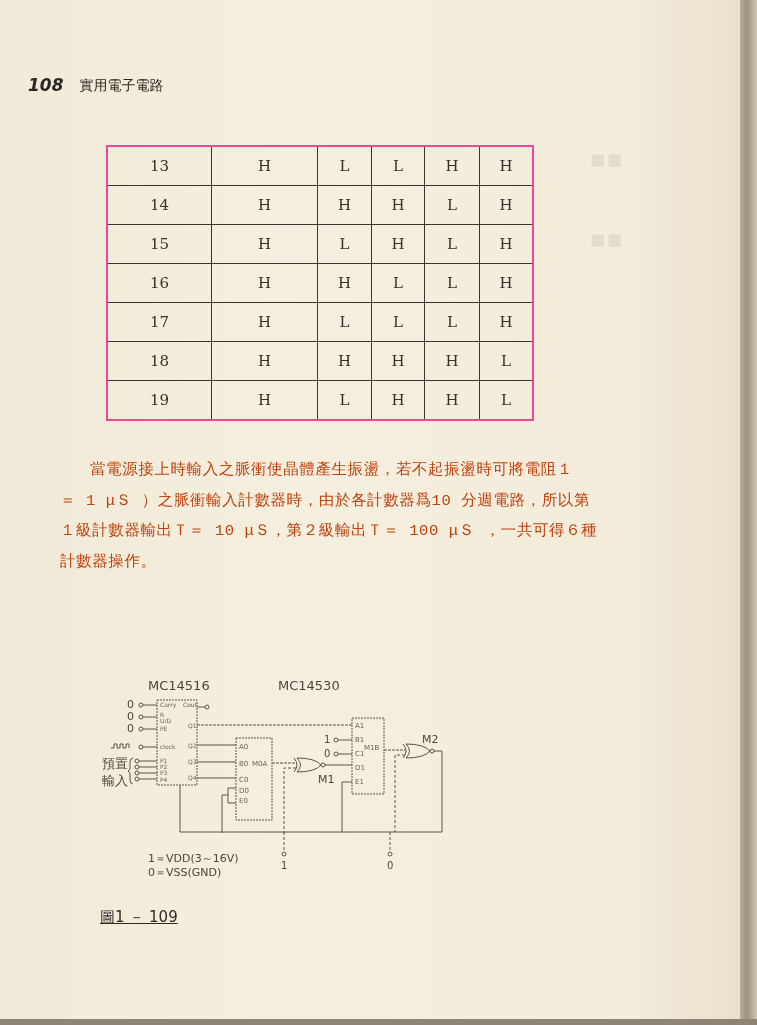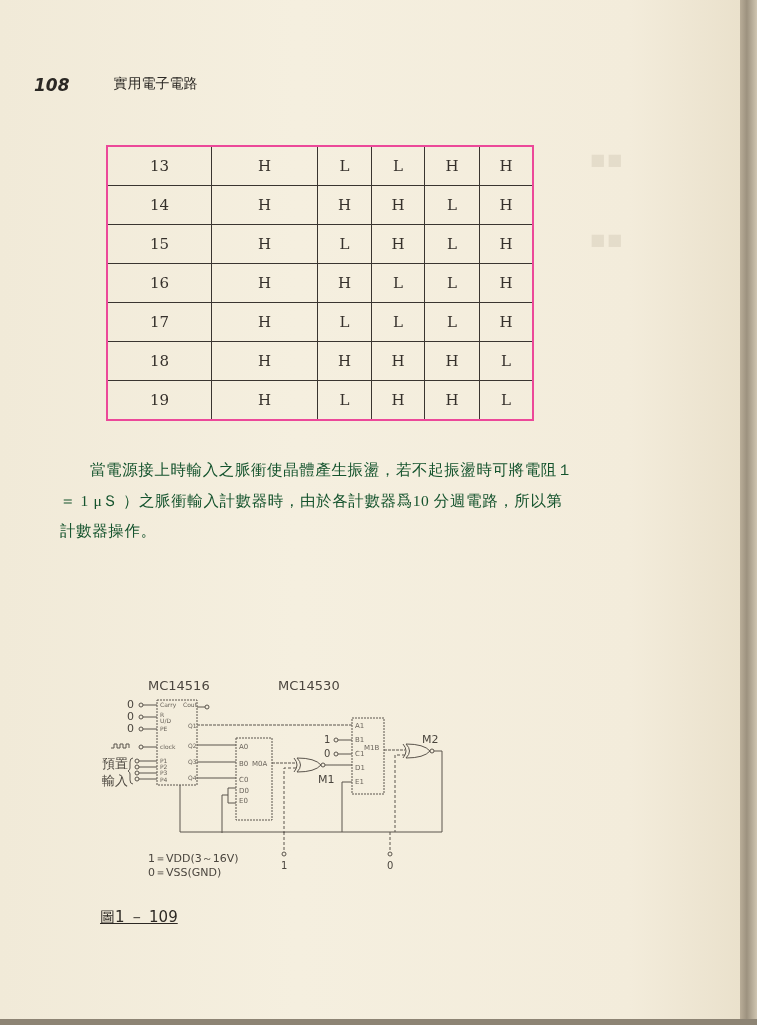--- a/index.html
+++ b/index.html
@@ -19,48 +19,48 @@
   }
   .bottom-edge {
     position: absolute; left: 0; top: 1019px; width: 757px; height: 6px;
     background: #8d8474;
   }
   .bleed {
     position: absolute; color: #d9d0bd; font-family: "DejaVu Sans", sans-serif;
     font-size: 16px; font-weight: bold; letter-spacing: 2px; opacity: 0.55;
   }
   .header {
-    position: absolute; left: 34px; top: 75px; display: flex; align-items: flex-start;
+    position: absolute; left: 28px; top: 75px; display: flex; align-items: flex-end;
   }
   .page-number {
     font-family: "DejaVu Sans", sans-serif; font-weight: bold; font-style: italic;
     font-size: 17px; color: #2b2824; margin-right: 16px;
   }
   .book-title {
-    font-family: "DejaVu Sans", sans-serif; font-size: 14px; color: #2b2824; margin-left: 28px;
+    font-family: "DejaVu Sans", sans-serif; font-size: 14px; color: #2b2824;
   }
   table.truth {
     position: absolute; left: 106px; top: 145px;
     border-collapse: collapse; border: 2px solid #ec4899;
   }
   table.truth td {
     border: 1.5px solid #3a3530; height: 38px; padding: 0;
     text-align: center; font-size: 15px; color: #35302b;
     font-family: "DejaVu Serif", serif;
   }
   td.c0 { width: 103px; font-size: 16px; }
   td.c1 { width: 105px; }
   td.c2 { width: 53px; }
   td.c3 { width: 52px; }
   td.c4 { width: 54px; }
   td.c5 { width: 52px; }
   .para {
     position: absolute; left: 60px; top: 455px; width: 600px;
-    font-family: Liberation Serif, serif; font-size: 15.5px; line-height: 30.5px;
-    color: #14532d; letter-spacing: 0.6px;
+    font-family: Liberation Mono, monospace; font-size: 15.5px; line-height: 30.5px;
+    color: #c2410c; letter-spacing: 0.6px;
   }
   .para div { white-space: nowrap; }
   .para .first { padding-left: 30px; }
   .circuit { position: absolute; left: 100px; top: 670px; }
   .fig-caption {
     position: absolute; left: 100px; top: 908px;
     font-family: "DejaVu Sans", sans-serif; font-size: 15px; color: #2d2924; text-decoration: underline;
   }
 </style>
 </head>
@@ -135,20 +135,21 @@
       <td class="c3">H</td>
       <td class="c4">H</td>
       <td class="c5">L</td>
     </tr>
   </tbody>
 </table>
 
 <div class="para">
   <div class="first">當電源接上時輸入之脈衝使晶體產生振盪，若不起振盪時可將電阻１</div>
   <div>＝ 1 μＳ ）之脈衝輸入計數器時，由於各計數器爲10 分週電路，所以第</div>
+  <div>１級計數器輸出Ｔ＝ 10 μＳ，第２級輸出Ｔ＝ 100 μＳ ，一共可得６種</div>
   <div>計數器操作。</div>
 </div>
 
 <svg class="circuit" width="360" height="215" viewBox="0 0 360 215" font-family="DejaVu Sans, sans-serif" fill="none" stroke="#5a544c" stroke-width="1">
 
   <text x="48" y="20" font-size="13" fill="#4a453e" stroke="none">MC14516</text>
   <text x="178" y="20" font-size="13" fill="#4a453e" stroke="none">MC14530</text>
 
   <rect x="57" y="30" width="40" height="85" stroke-dasharray="2,1"></rect>
 

